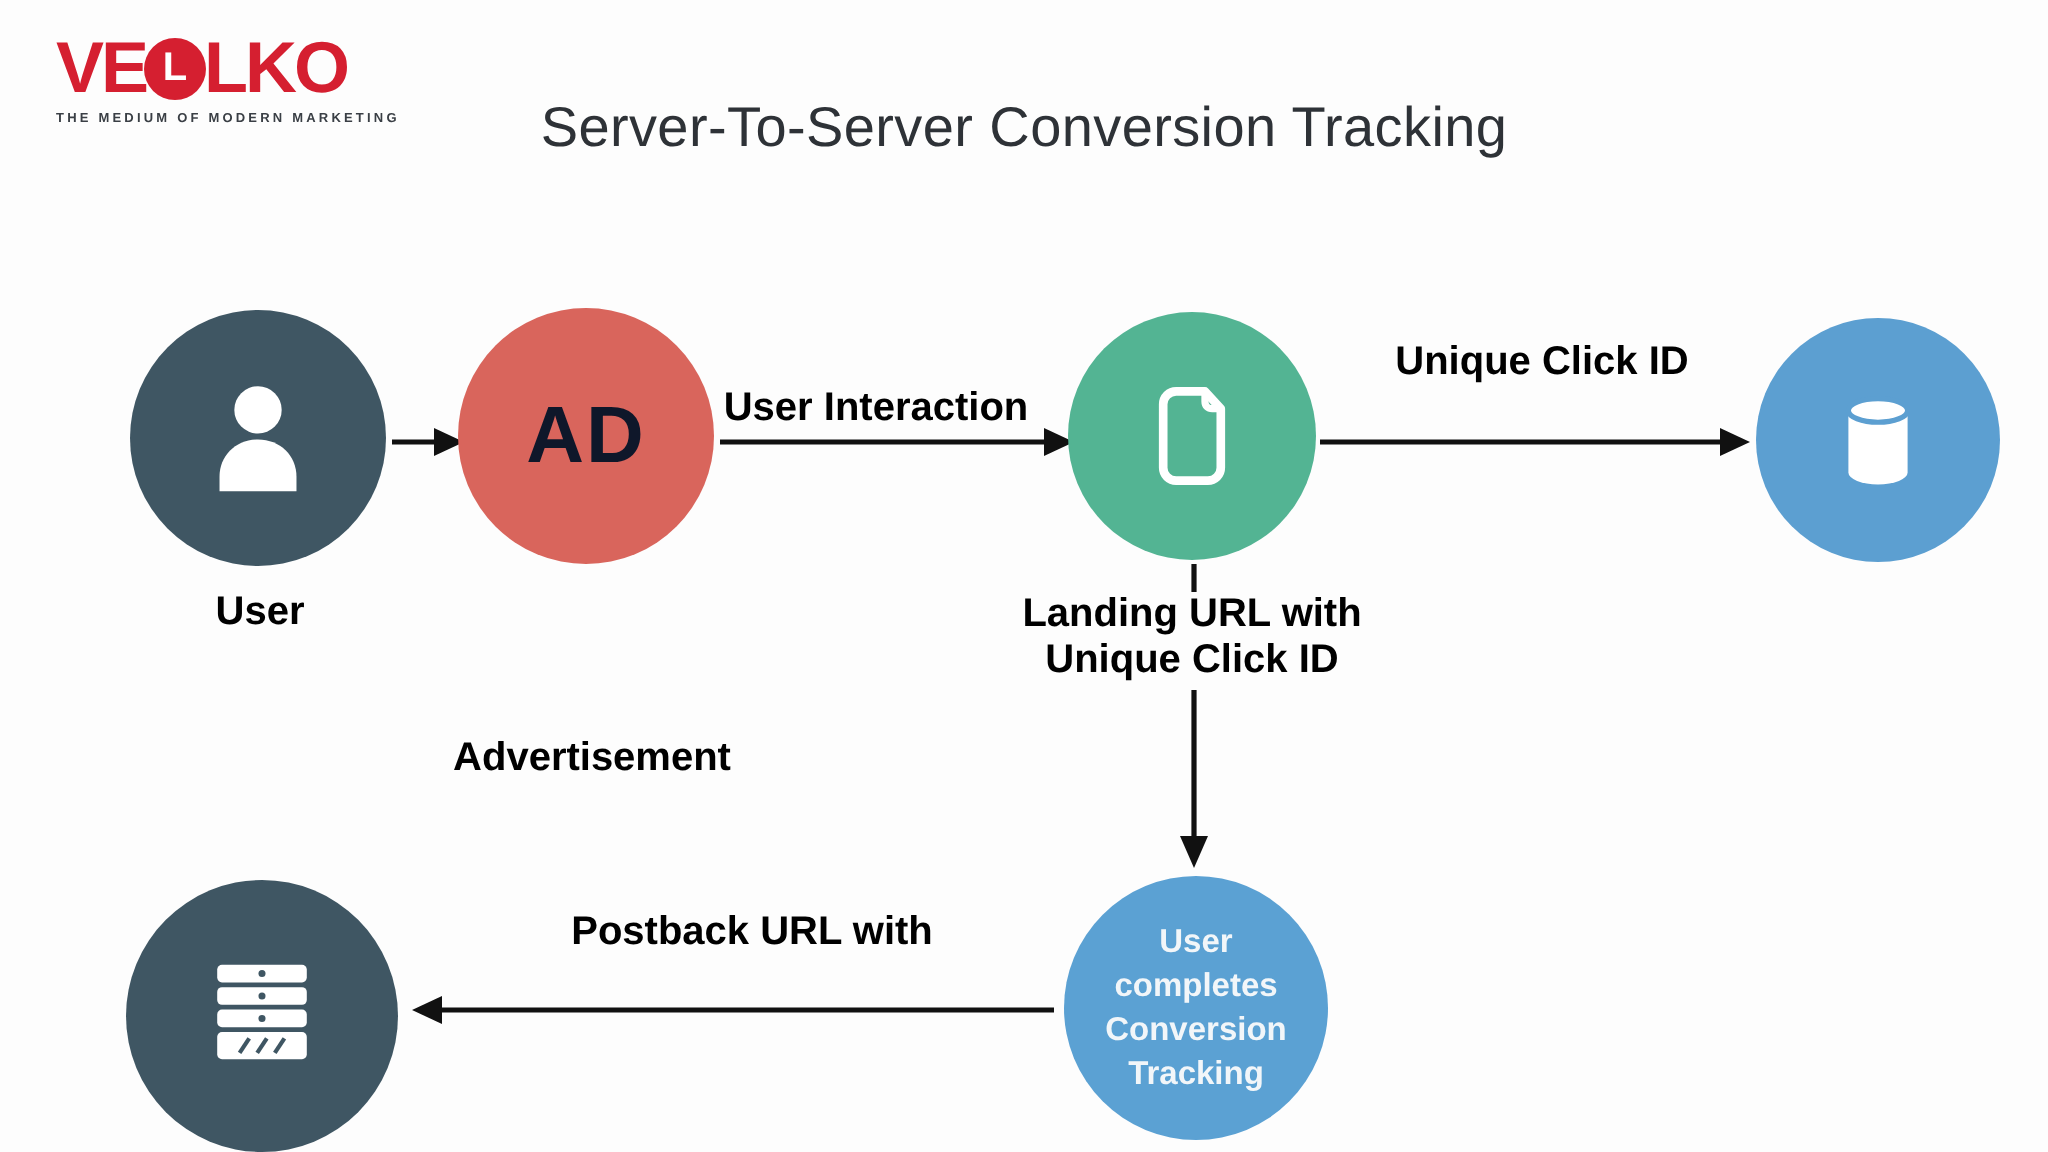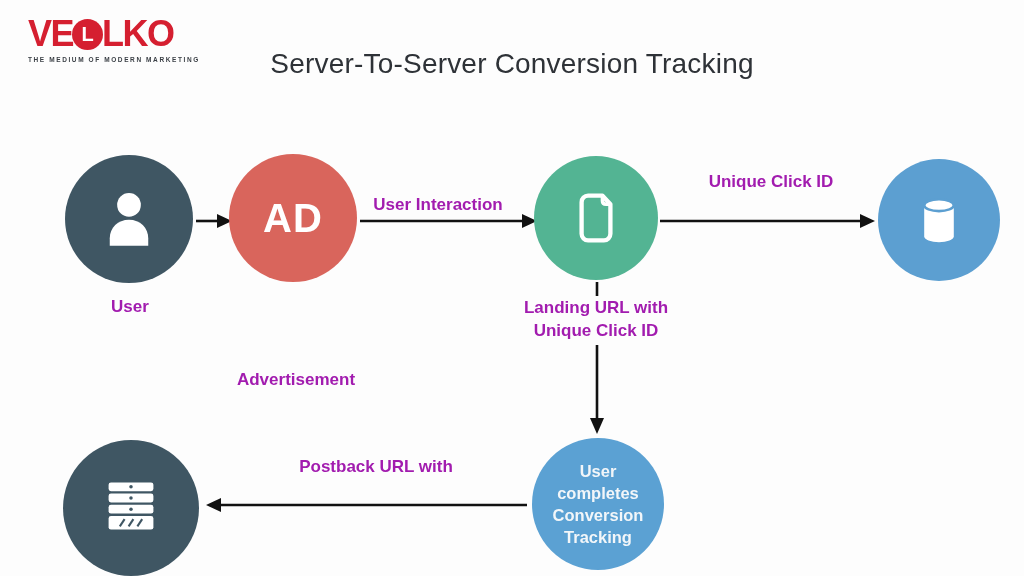--- a/index.html
+++ b/index.html
@@ -28,25 +28,25 @@
 
   
   .circle { border-radius: 50%; display: flex; align-items: center; justify-content: center; }
   .c-user    { left: 65px;  top: 155px; width: 128px; height: 128px; background: #3f5663; }
   .c-ad      { left: 229px; top: 154px; width: 128px; height: 128px; background: #d9655c; }
   .c-landing { left: 534px; top: 156px; width: 124px; height: 124px; background: #53b493; }
   .c-db      { left: 878px; top: 159px; width: 122px; height: 122px; background: #5c9fd1; }
   .c-server  { left: 63px;  top: 440px; width: 136px; height: 136px; background: #3f5663; }
   .c-conv    { left: 532px; top: 438px; width: 132px; height: 132px; background: #5ba1d3; }
 
-  .ad-text { color: #ffffff; font-size: 40px; font-weight: 800; letter-spacing: 1px; }
+  .ad-text { color: #0f172a; font-size: 40px; font-weight: 800; letter-spacing: 1px; }
   .conv-text { color: #f2f6f9; font-size: 16.5px; font-weight: 700; text-align: center; line-height: 22px; }
 
   
-  .label { color: #a21caf; font-weight: 700; font-size: 17px; text-align: center; line-height: 23px; transform: translateX(-50%); white-space: nowrap; }
+  .label { color: #000000; font-weight: 700; font-size: 20px; text-align: center; line-height: 23px; transform: translateX(-50%); white-space: nowrap; }
   .lab-user      { left: 130px; top: 295px; }
   .lab-ad        { left: 296px; top: 320px; margin-top: 48px; }
   .lab-landing   { left: 596px; top: 296px; }
   .lab-interact  { left: 438px; top: 193px; }
   .lab-clickid   { left: 771px; top: 170px; }
   .lab-postback  { left: 376px; top: 455px; }
 
   .arrow-layer { left: 0; top: 0; width: 1024px; height: 576px; pointer-events: none; }
   .icon-svg { display: block; }
 </style>

